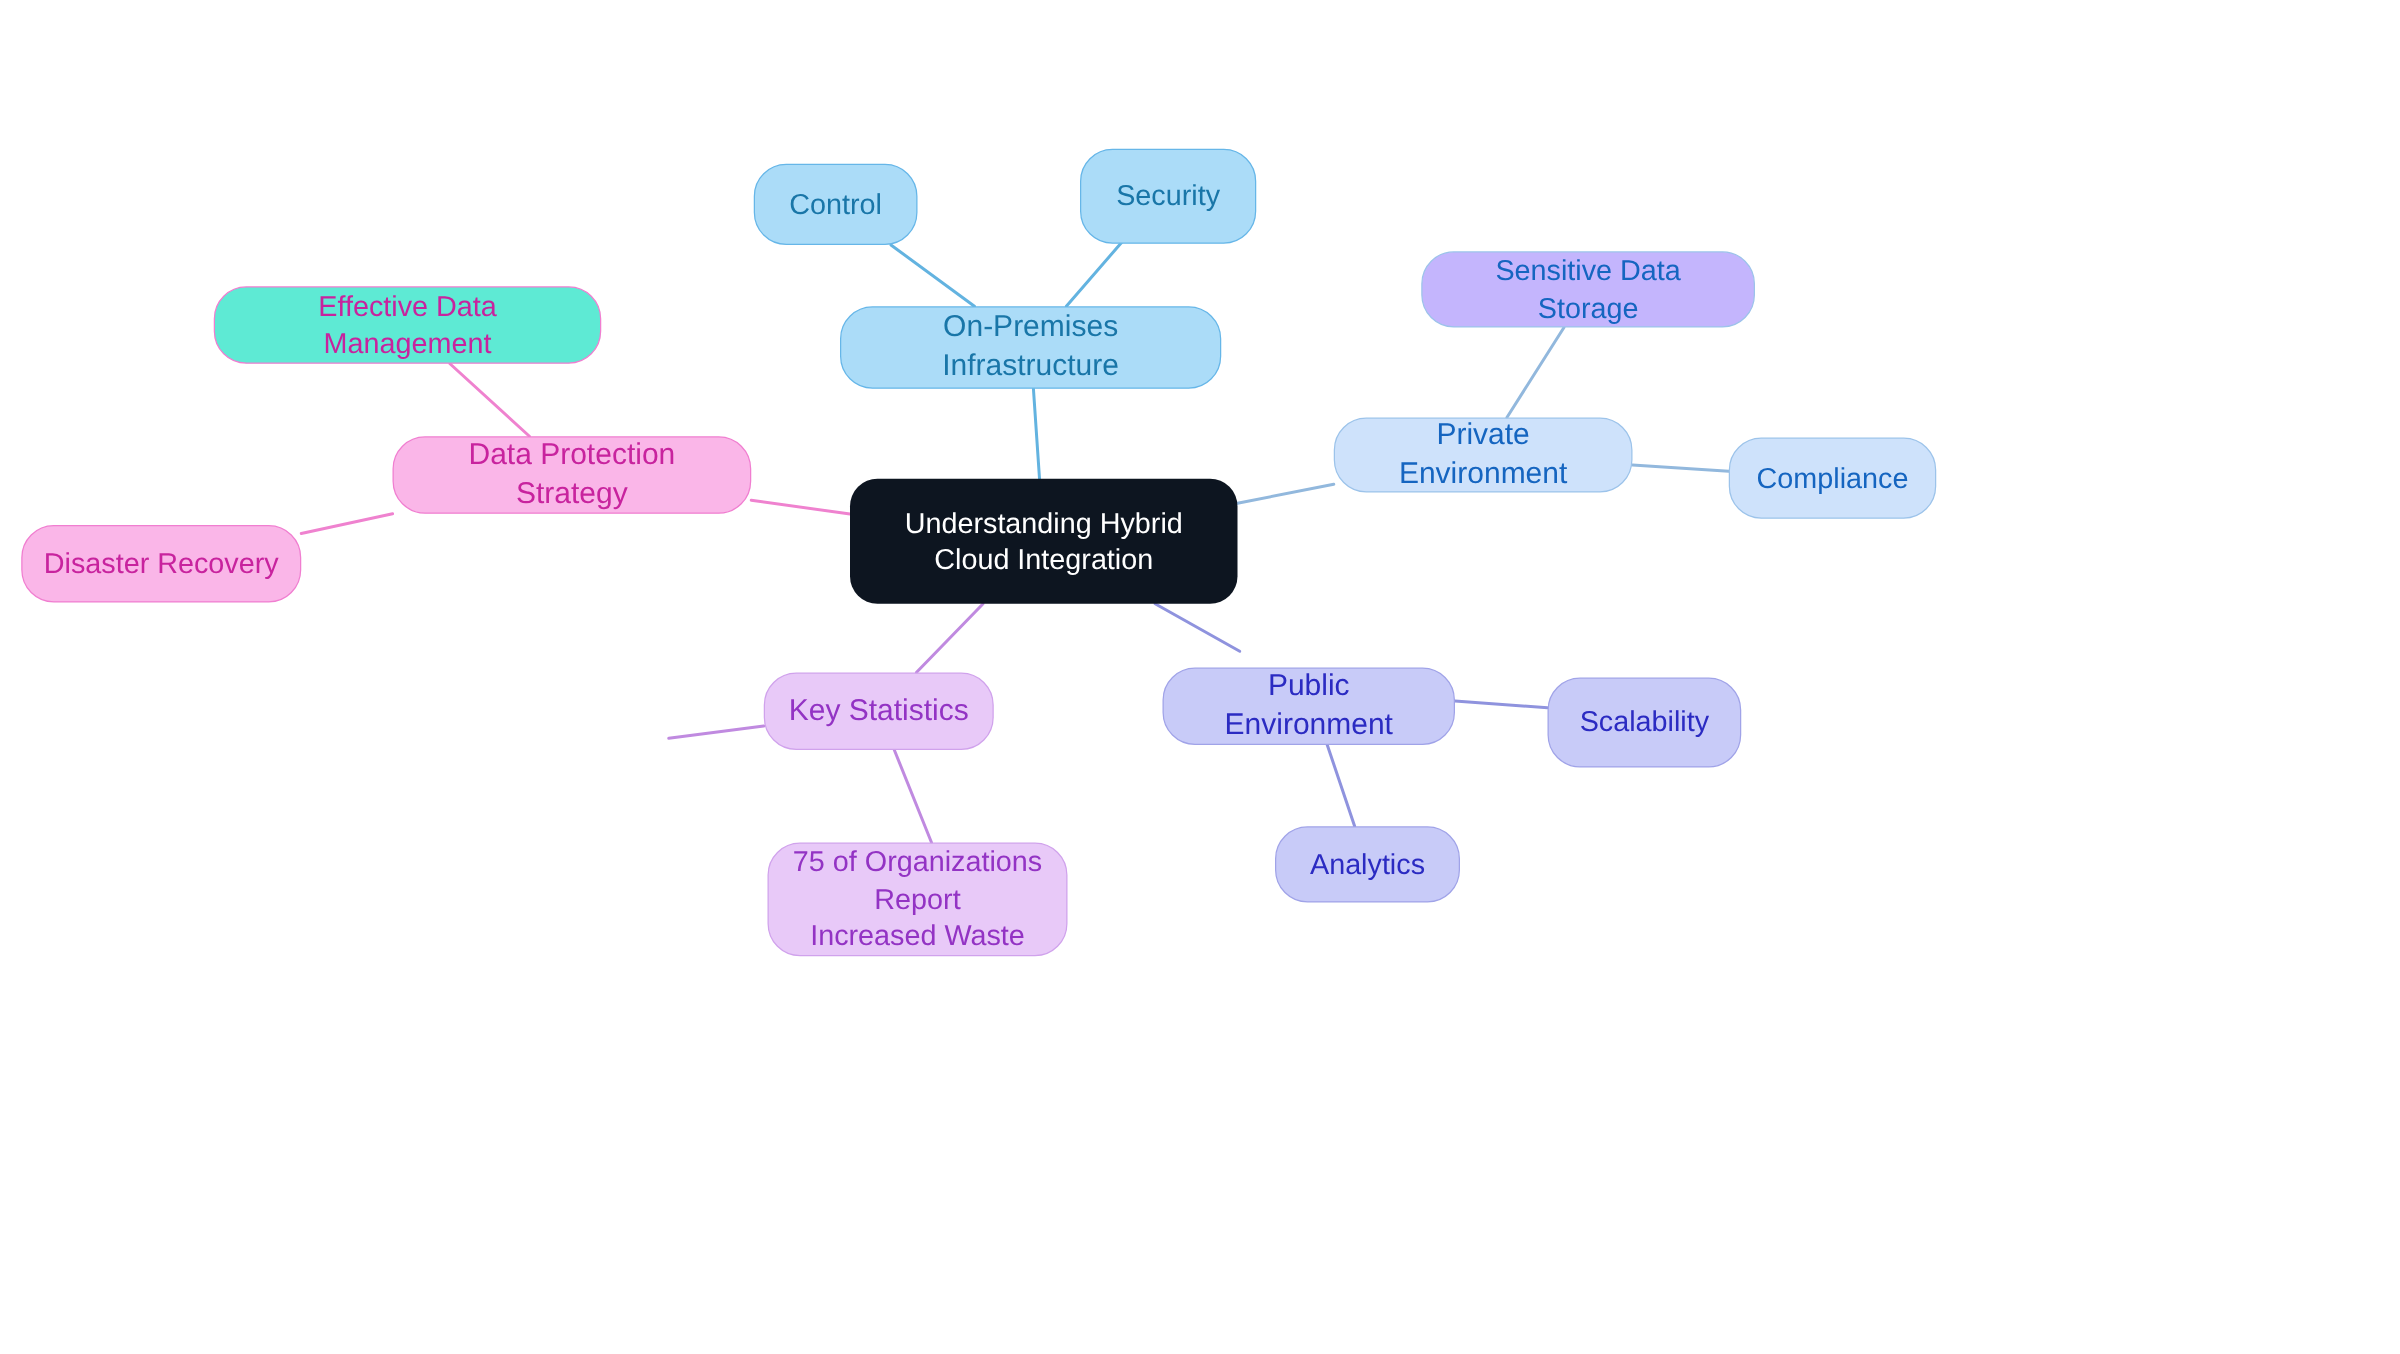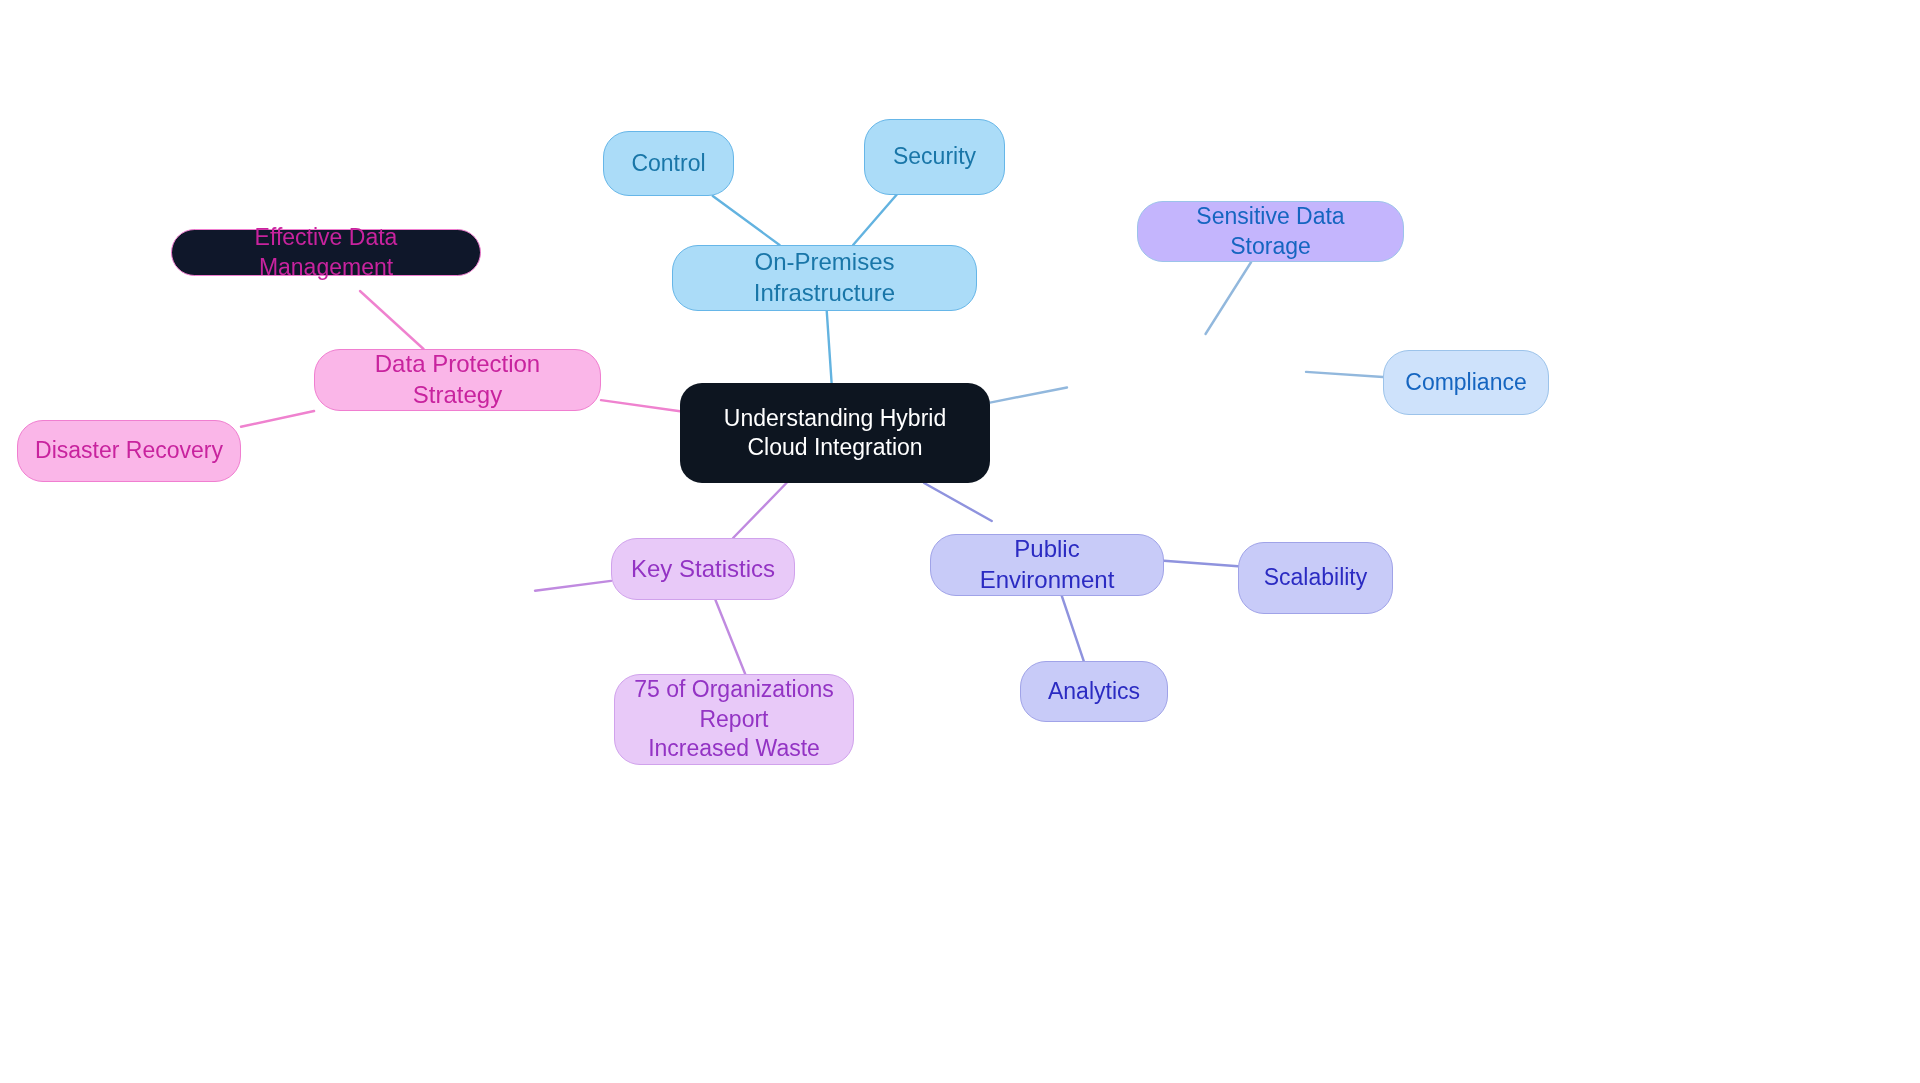--- a/index.html
+++ b/index.html
@@ -74,24 +74,25 @@
       <line x1="611" y1="580.8755832037325" x2="535" y2="590.6858475894246" stroke="#c08ae0" stroke-width="2.4" stroke-linecap="round"></line>
       <line x1="715.4617940199336" y1="600" x2="745.2093023255813" y2="674" stroke="#c08ae0" stroke-width="2.4" stroke-linecap="round"></line>
       <line x1="680" y1="411.2384105960265" x2="601" y2="400.14701986754966" stroke="#ef82cf" stroke-width="2.4" stroke-linecap="round"></line>
       <line x1="423.52916666666664" y1="349" x2="359.97083333333336" y2="291" stroke="#ef82cf" stroke-width="2.4" stroke-linecap="round"></line>
       <line x1="314.07042253521126" y1="411" x2="241" y2="426.79299847793" stroke="#ef82cf" stroke-width="2.4" stroke-linecap="round"></line>
     </svg>
 <div class="node root" style="left: 680px; top: 383px; width: 310px; height: 100px; background: rgb(13, 21, 32); border-color: rgb(13, 21, 32); color: rgb(255, 255, 255);"><span>Understanding Hybrid Cloud Integration</span></div>
     <div class="node lvl1" style="left: 672px; top: 245px; width: 305px; height: 66px; background: rgb(171, 220, 248); border-color: rgb(102, 182, 232); color: rgb(25, 118, 168);"><span>On-Premises Infrastructure</span></div>
     <div class="node lvl2" style="left: 603px; top: 131px; width: 131px; height: 65px; background: rgb(171, 220, 248); border-color: rgb(102, 182, 232); color: rgb(25, 118, 168);"><span>Control</span></div>
     <div class="node lvl2" style="left: 864px; top: 119px; width: 141px; height: 76px; background: rgb(171, 220, 248); border-color: rgb(102, 182, 232); color: rgb(25, 118, 168);"><span>Security</span></div>
+    <div class="node lvl1" style="left: 1067px; top: 334px; width: 239px; height: 60px; background: rgb(206, 226, 251); border-color: rgb(156, 195, 234); color: rgb(21, 101, 192);"><span>Private Environment</span></div>
     <div class="node lvl2" style="left: 1137px; top: 201px; width: 267px; height: 61px; background: #c4b5fd; border-color: rgb(156, 195, 234); color: rgb(21, 101, 192);"><span>Sensitive Data Storage</span></div>
     <div class="node lvl2" style="left: 1383px; top: 350px; width: 166px; height: 65px; background: rgb(206, 226, 251); border-color: rgb(156, 195, 234); color: rgb(21, 101, 192);"><span>Compliance</span></div>
     <div class="node lvl1" style="left: 930px; top: 521px; width: 234px; height: 62px; background: rgb(200, 203, 248); border-color: rgb(160, 163, 232); color: rgb(43, 43, 194); margin-top: 13px;"><span>Public Environment</span></div>
     <div class="node lvl2" style="left: 1238px; top: 542px; width: 155px; height: 72px; background: rgb(200, 203, 248); border-color: rgb(160, 163, 232); color: rgb(43, 43, 194);"><span>Scalability</span></div>
     <div class="node lvl2" style="left: 1020px; top: 661px; width: 148px; height: 61px; background: rgb(200, 203, 248); border-color: rgb(160, 163, 232); color: rgb(43, 43, 194);"><span>Analytics</span></div>
     <div class="node lvl1" style="left: 611px; top: 538px; width: 184px; height: 62px; background: rgb(232, 201, 248); border-color: rgb(208, 162, 236); color: rgb(147, 51, 196);"><span>Key Statistics</span></div>
     <div class="node lvl2" style="left: 614px; top: 674px; width: 240px; height: 91px; background: rgb(232, 201, 248); border-color: rgb(208, 162, 236); color: rgb(147, 51, 196);"><span>75 of Organizations Report
 Increased Waste</span></div>
     <div class="node lvl1" style="left: 314px; top: 349px; width: 287px; height: 62px; background: rgb(250, 182, 232); border-color: rgb(240, 126, 208); color: rgb(200, 35, 158);"><span>Data Protection Strategy</span></div>
-    <div class="node lvl2" style="left: 171px; top: 229px; width: 310px; height: 47px; background: #0f172a; border-color: rgb(240, 126, 208); color: rgb(200, 35, 158); align-items: center;"><span>Effective Data Management</span></div>
+    <div class="node lvl2" style="left: 171px; top: 229px; width: 310px; height: 62px; background: #5eead4; border-color: rgb(240, 126, 208); color: rgb(200, 35, 158); align-items: center;"><span>Effective Data Management</span></div>
     <div class="node lvl2" style="left: 17px; top: 420px; width: 224px; height: 62px; background: rgb(250, 182, 232); border-color: rgb(240, 126, 208); color: rgb(200, 35, 158);"><span>Disaster Recovery</span></div>
   </div>
 
 </body></html>

